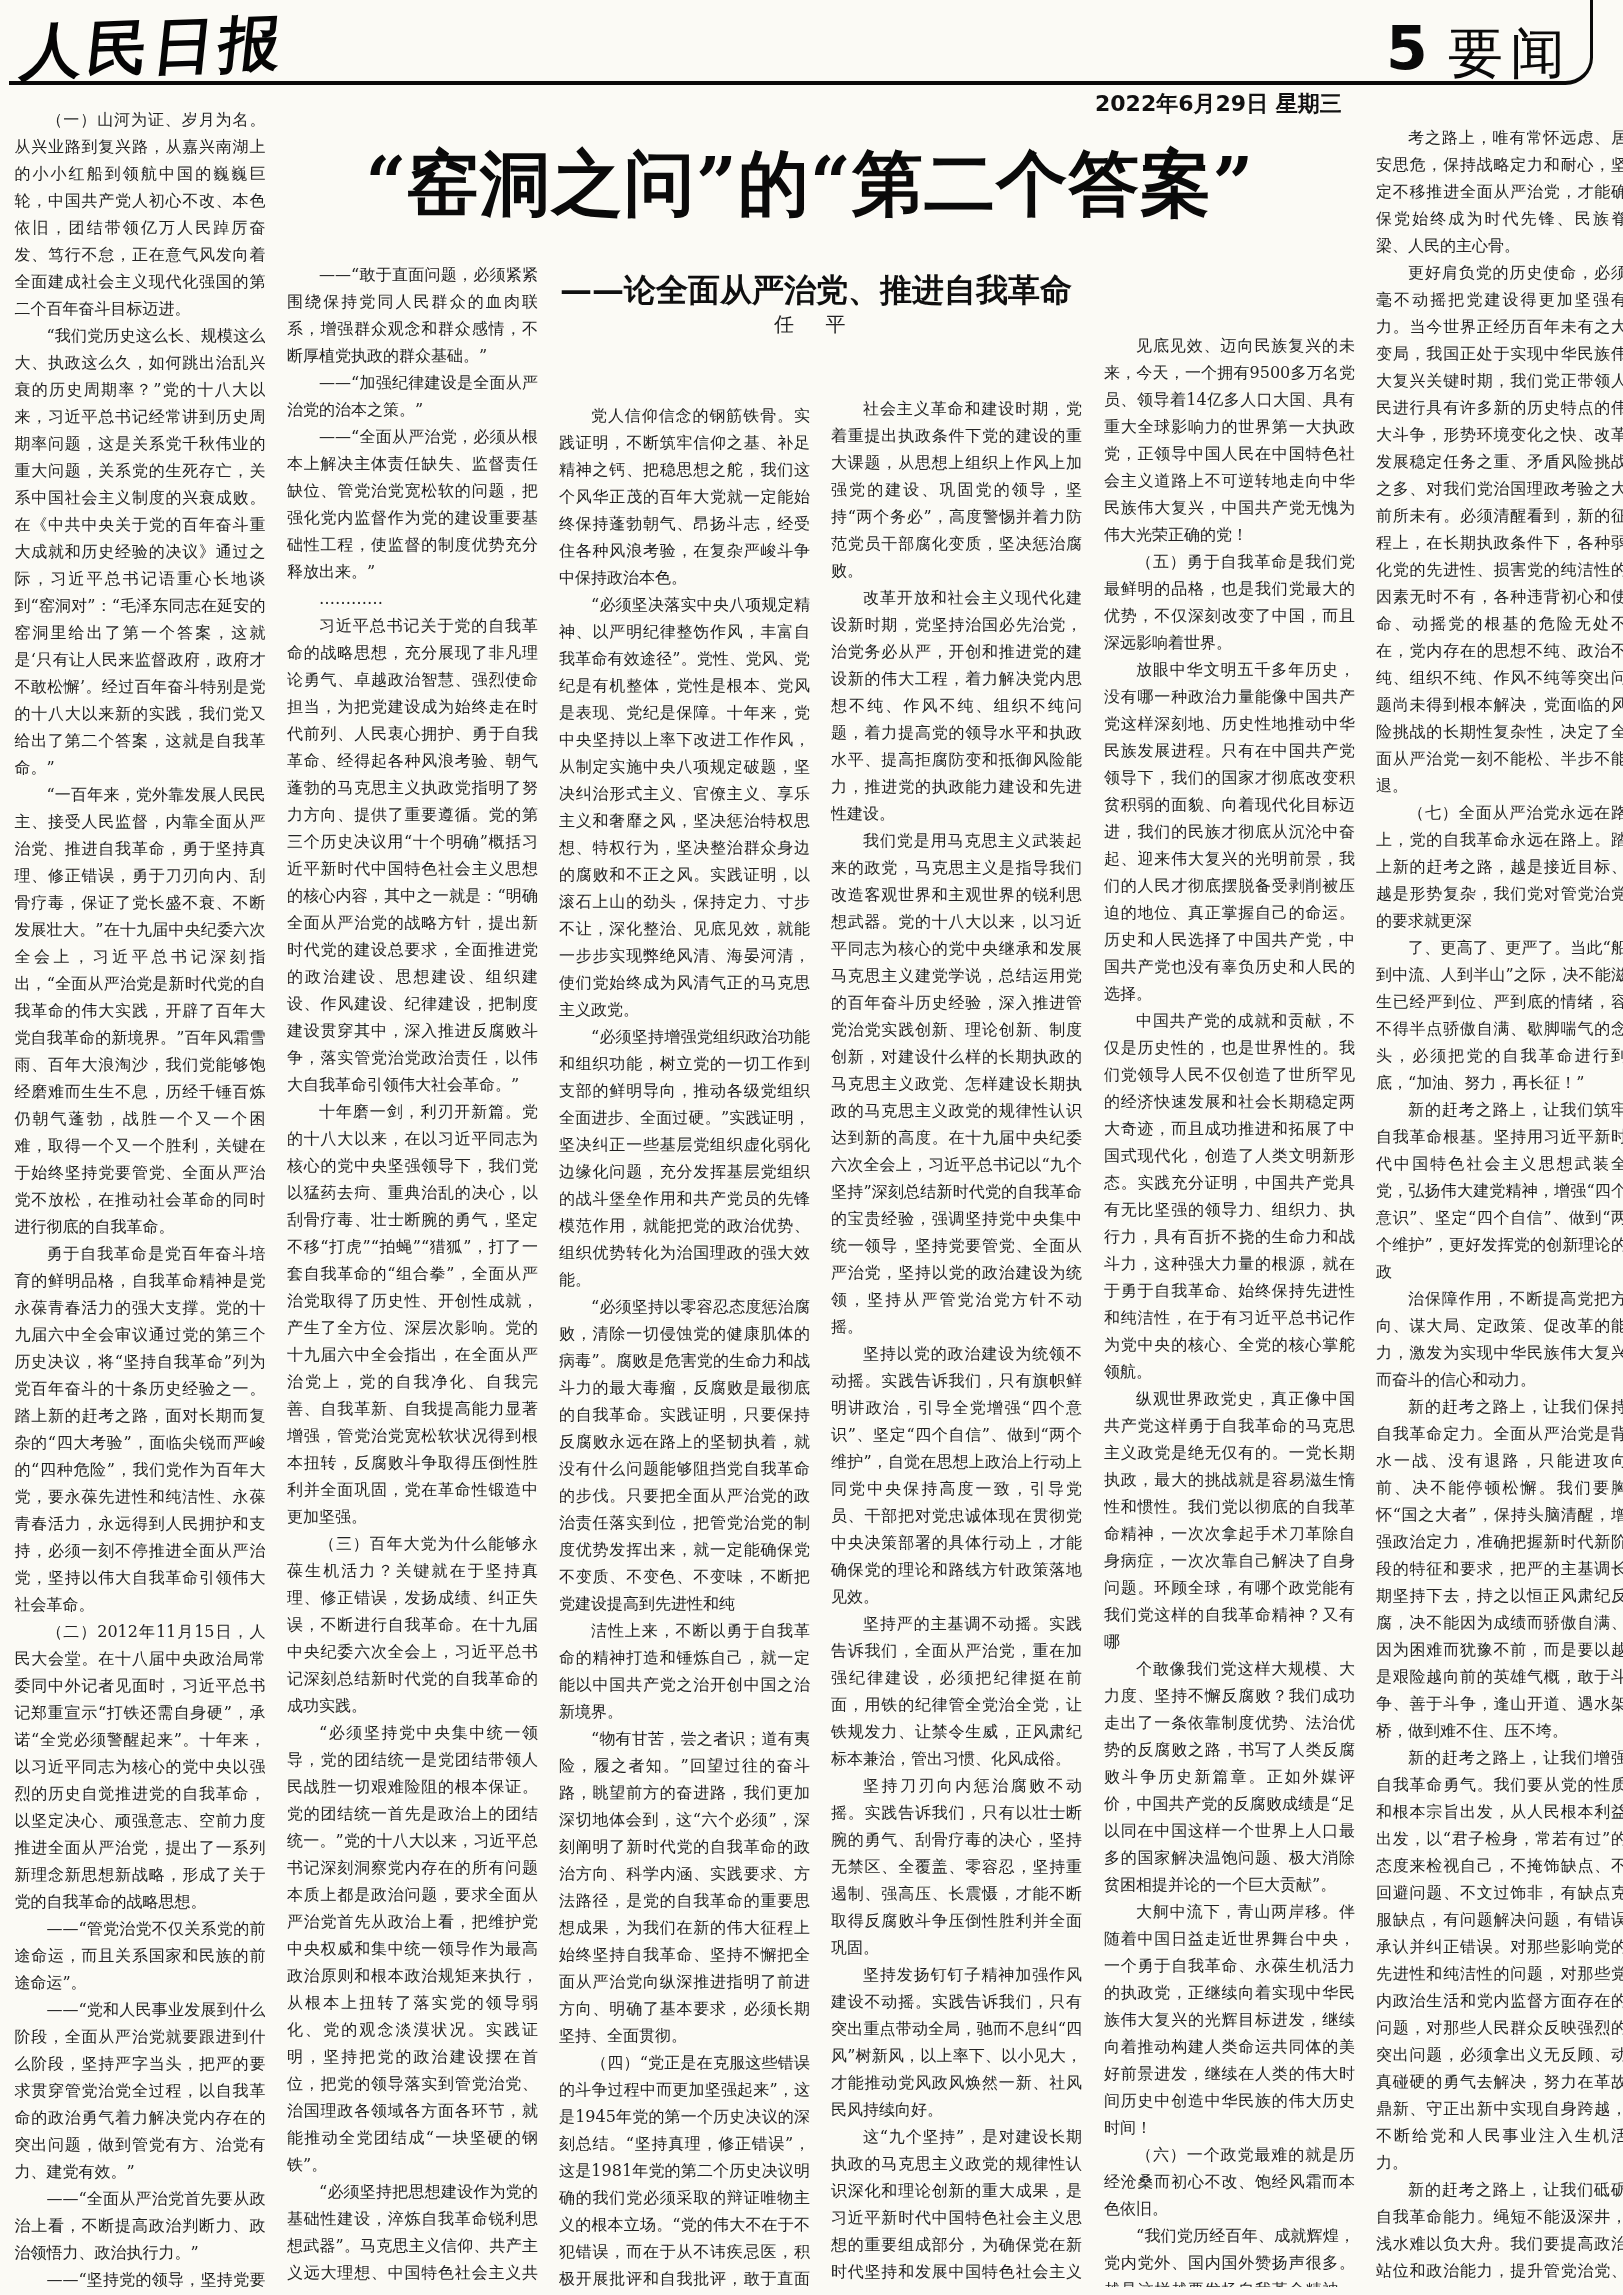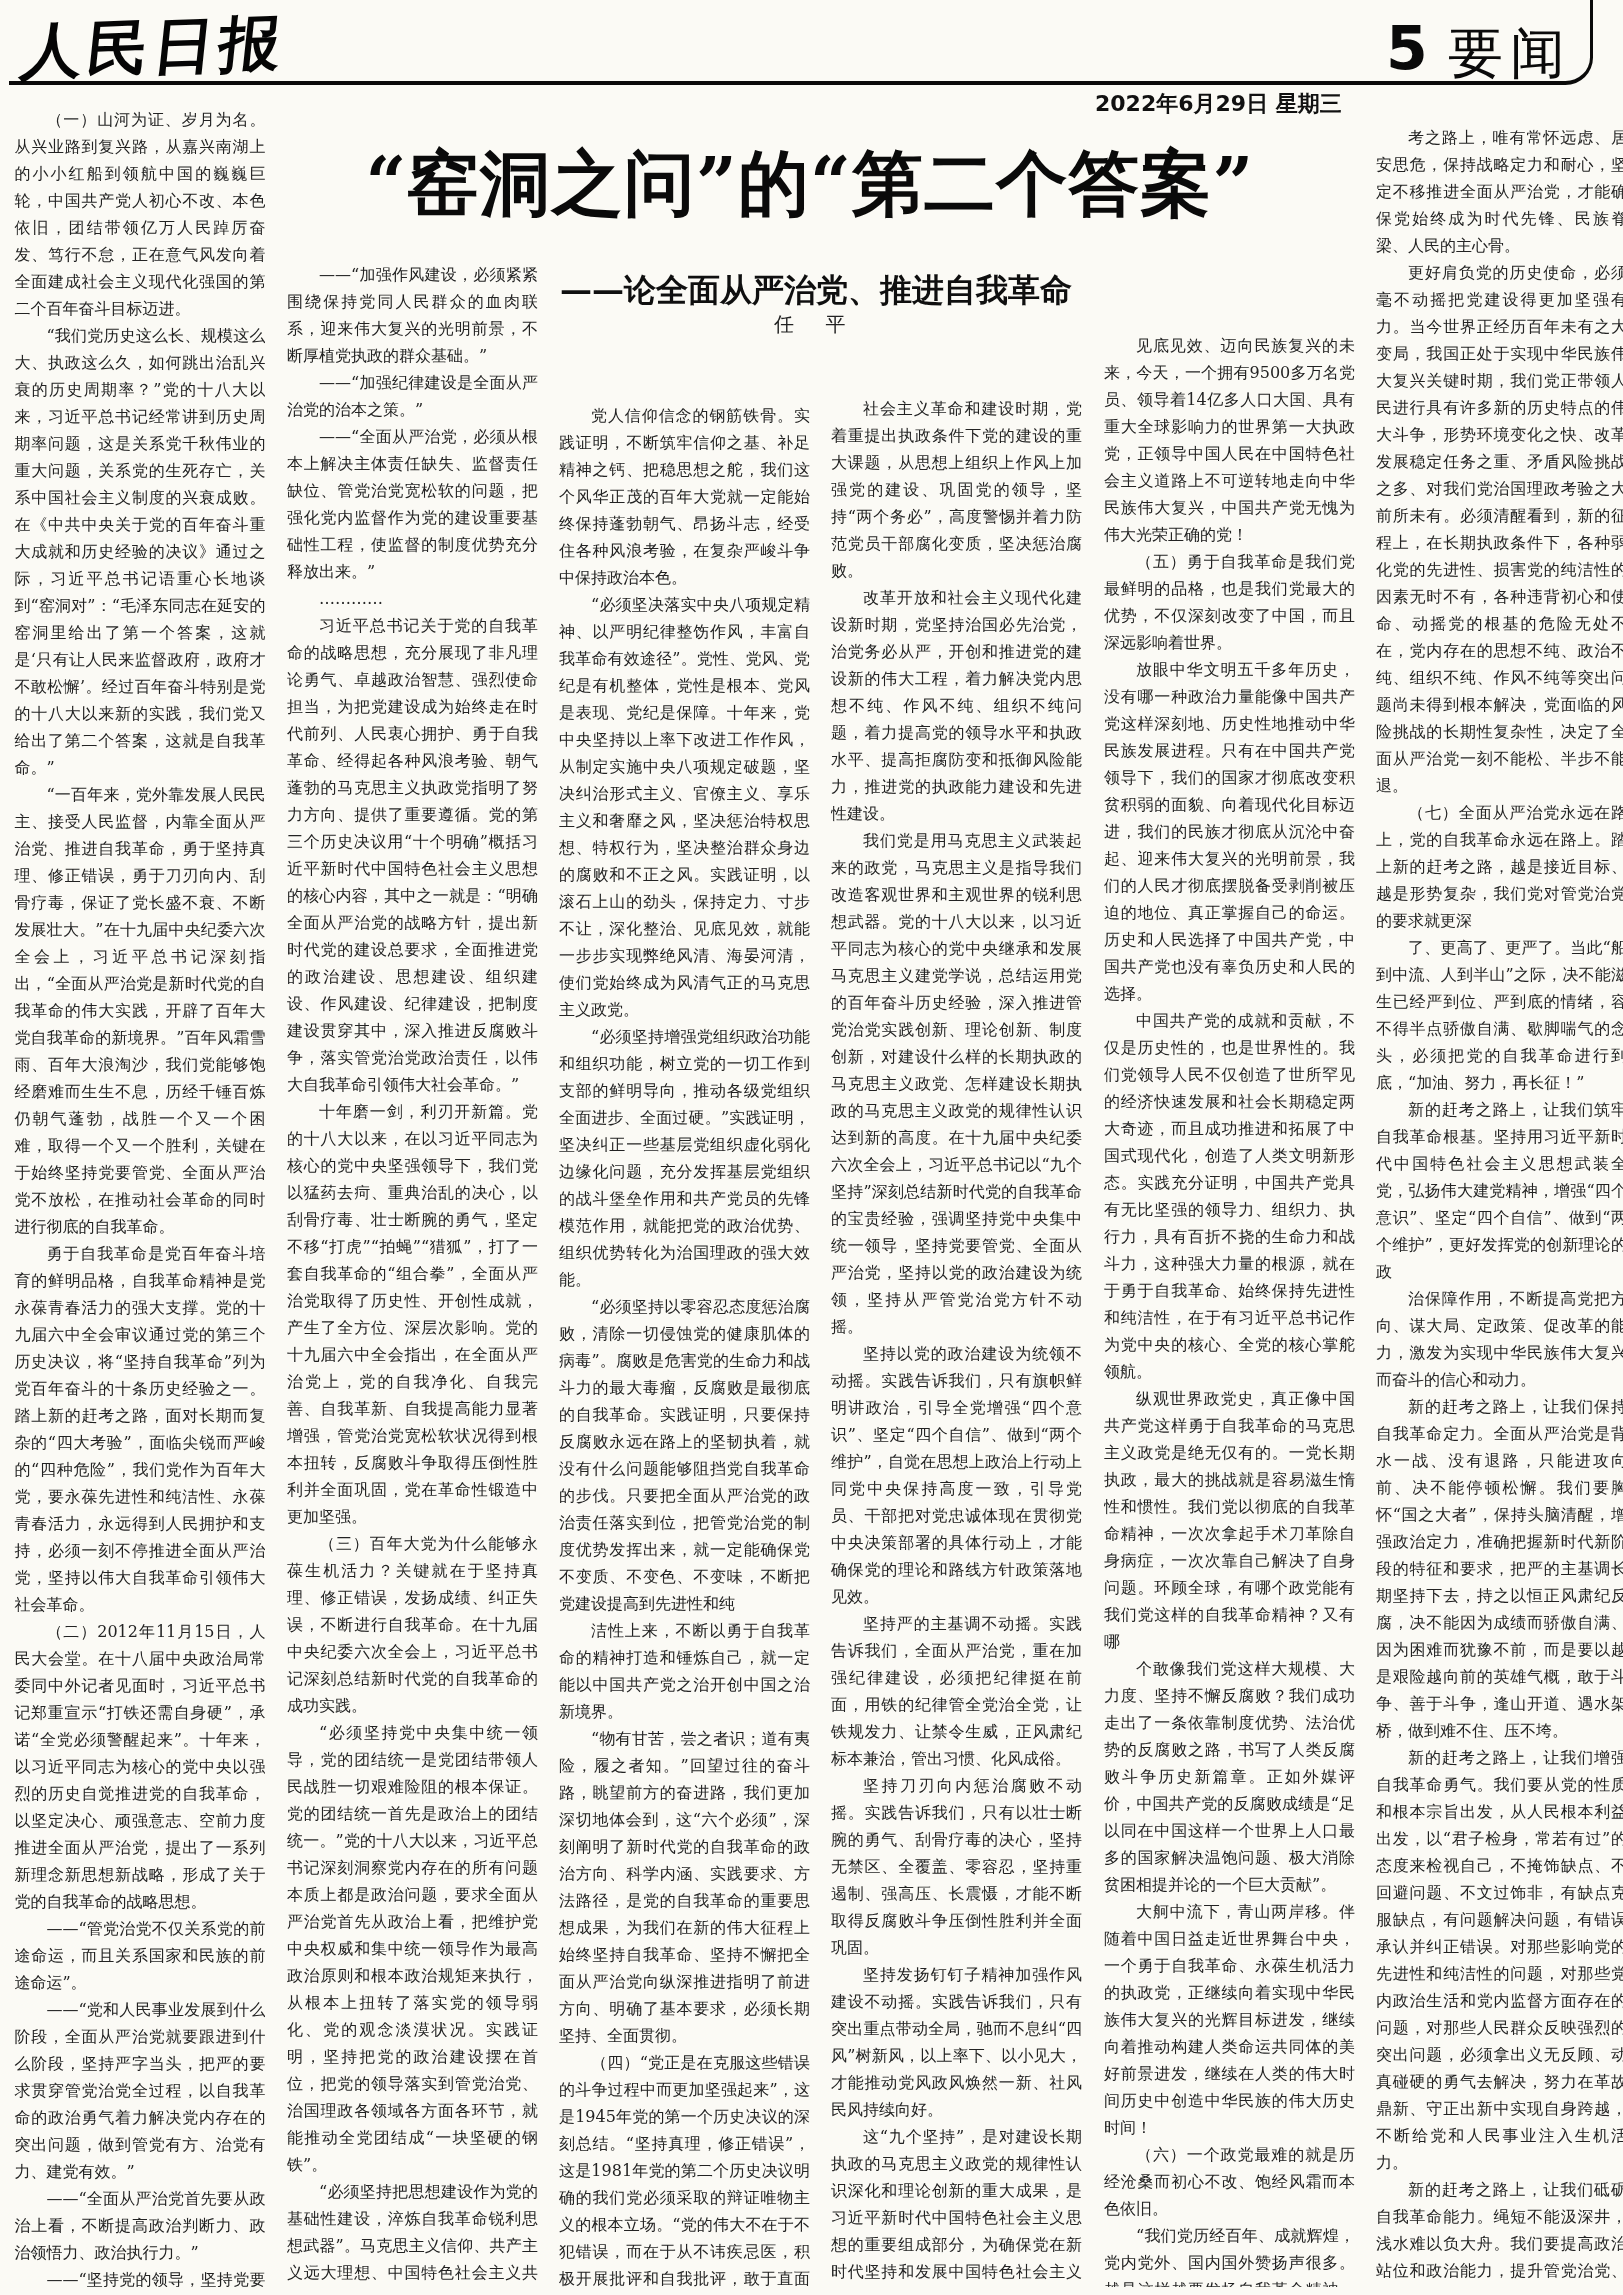--- a/index.html
+++ b/index.html
@@ -57,21 +57,21 @@
       <p>“我们党历史这么长、规模这么大、执政这么久，如何跳出治乱兴衰的历史周期率？”党的十八大以来，习近平总书记经常讲到历史周期率问题，这是关系党千秋伟业的重大问题，关系党的生死存亡，关系中国社会主义制度的兴衰成败。在《中共中央关于党的百年奋斗重大成就和历史经验的决议》通过之际，习近平总书记语重心长地谈到“窑洞对”：“毛泽东同志在延安的窑洞里给出了第一个答案，这就是‘只有让人民来监督政府，政府才不敢松懈’。经过百年奋斗特别是党的十八大以来新的实践，我们党又给出了第二个答案，这就是自我革命。”</p>
       <p>“一百年来，党外靠发展人民民主、接受人民监督，内靠全面从严治党、推进自我革命，勇于坚持真理、修正错误，勇于刀刃向内、刮骨疗毒，保证了党长盛不衰、不断发展壮大。”在十九届中央纪委六次全会上，习近平总书记深刻指出，“全面从严治党是新时代党的自我革命的伟大实践，开辟了百年大党自我革命的新境界。”百年风霜雪雨、百年大浪淘沙，我们党能够饱经磨难而生生不息，历经千锤百炼仍朝气蓬勃，战胜一个又一个困难，取得一个又一个胜利，关键在于始终坚持党要管党、全面从严治党不放松，在推动社会革命的同时进行彻底的自我革命。</p>
       <p>勇于自我革命是党百年奋斗培育的鲜明品格，自我革命精神是党永葆青春活力的强大支撑。党的十九届六中全会审议通过党的第三个历史决议，将“坚持自我革命”列为党百年奋斗的十条历史经验之一。踏上新的赶考之路，面对长期而复杂的“四大考验”，面临尖锐而严峻的“四种危险”，我们党作为百年大党，要永葆先进性和纯洁性、永葆青春活力，永远得到人民拥护和支持，必须一刻不停推进全面从严治党，坚持以伟大自我革命引领伟大社会革命。</p>
       <p>（二）2012年11月15日，人民大会堂。在十八届中央政治局常委同中外记者见面时，习近平总书记郑重宣示“打铁还需自身硬”，承诺“全党必须警醒起来”。十年来，以习近平同志为核心的党中央以强烈的历史自觉推进党的自我革命，以坚定决心、顽强意志、空前力度推进全面从严治党，提出了一系列新理念新思想新战略，形成了关于党的自我革命的战略思想。</p>
       <p>——“管党治党不仅关系党的前途命运，而且关系国家和民族的前途命运”。</p>
       <p>——“党和人民事业发展到什么阶段，全面从严治党就要跟进到什么阶段，坚持严字当头，把严的要求贯穿管党治党全过程，以自我革命的政治勇气着力解决党内存在的突出问题，做到管党有方、治党有力、建党有效。”</p>
       <p>——“全面从严治党首先要从政治上看，不断提高政治判断力、政治领悟力、政治执行力。”</p>
       <p>——“坚持党的领导，坚持党要管党、全面从严治党，是进行具有许多新的历史特点的伟大斗争、推进中国特色社会主义伟大事业、实现民族复兴伟大梦想的根本保证，也是我们党紧跟时代前进步伐、始终保持先进性和纯洁性的必然要求。”</p>
     </div>
   <div class="col" id="col1">
-      <p>——“加强作风建设，必须紧紧围绕保持党同人民群众的血肉联系，迎来伟大复兴的光明前景，不断厚植党执政的群众基础。”</p>
+      <p>——“敢于直面问题，必须紧紧围绕保持党同人民群众的血肉联系，增强群众观念和群众感情，不断厚植党执政的群众基础。”</p>
       <p>——“加强纪律建设是全面从严治党的治本之策。”</p>
       <p>——“全面从严治党，必须从根本上解决主体责任缺失、监督责任缺位、管党治党宽松软的问题，把强化党内监督作为党的建设重要基础性工程，使监督的制度优势充分释放出来。”</p>
       <p>…………</p>
       <p>习近平总书记关于党的自我革命的战略思想，充分展现了非凡理论勇气、卓越政治智慧、强烈使命担当，为把党建设成为始终走在时代前列、人民衷心拥护、勇于自我革命、经得起各种风浪考验、朝气蓬勃的马克思主义执政党指明了努力方向、提供了重要遵循。党的第三个历史决议用“十个明确”概括习近平新时代中国特色社会主义思想的核心内容，其中之一就是：“明确全面从严治党的战略方针，提出新时代党的建设总要求，全面推进党的政治建设、思想建设、组织建设、作风建设、纪律建设，把制度建设贯穿其中，深入推进反腐败斗争，落实管党治党政治责任，以伟大自我革命引领伟大社会革命。”</p>
       <p>十年磨一剑，利刃开新篇。党的十八大以来，在以习近平同志为核心的党中央坚强领导下，我们党以猛药去疴、重典治乱的决心，以刮骨疗毒、壮士断腕的勇气，坚定不移“打虎”“拍蝇”“猎狐”，打了一套自我革命的“组合拳”，全面从严治党取得了历史性、开创性成就，产生了全方位、深层次影响。党的十九届六中全会指出，在全面从严治党上，党的自我净化、自我完善、自我革新、自我提高能力显著增强，管党治党宽松软状况得到根本扭转，反腐败斗争取得压倒性胜利并全面巩固，党在革命性锻造中更加坚强。</p>
       <p>（三）百年大党为什么能够永葆生机活力？关键就在于坚持真理、修正错误，发扬成绩、纠正失误，不断进行自我革命。在十九届中央纪委六次全会上，习近平总书记深刻总结新时代党的自我革命的成功实践。</p>
       <p>“必须坚持党中央集中统一领导，党的团结统一是党团结带领人民战胜一切艰难险阻的根本保证。党的团结统一首先是政治上的团结统一。”党的十八大以来，习近平总书记深刻洞察党内存在的所有问题本质上都是政治问题，要求全面从严治党首先从政治上看，把维护党中央权威和集中统一领导作为最高政治原则和根本政治规矩来执行，从根本上扭转了落实党的领导弱化、党的观念淡漠状况。实践证明，坚持把党的政治建设摆在首位，把党的领导落实到管党治党、治国理政各领域各方面各环节，就能推动全党团结成“一块坚硬的钢铁”。</p>
       <p>“必须坚持把思想建设作为党的基础性建设，淬炼自我革命锐利思想武器”。马克思主义信仰、共产主义远大理想、中国特色社会主义共同理想，是中国共产党人的精神支柱和政治灵魂。党的十八大以来，我们党坚持用“革命理想高于天”的信仰强基固本、凝心铸魂，用党的创新理论武装头脑、教育人民，要求全党牢记中国共产党是什么、要干什么这个根本问题，引导广大党员、干部坚定理想信念、站稳人民立场，锤炼共产</p>
     </div>
   <div class="col" id="col2">

